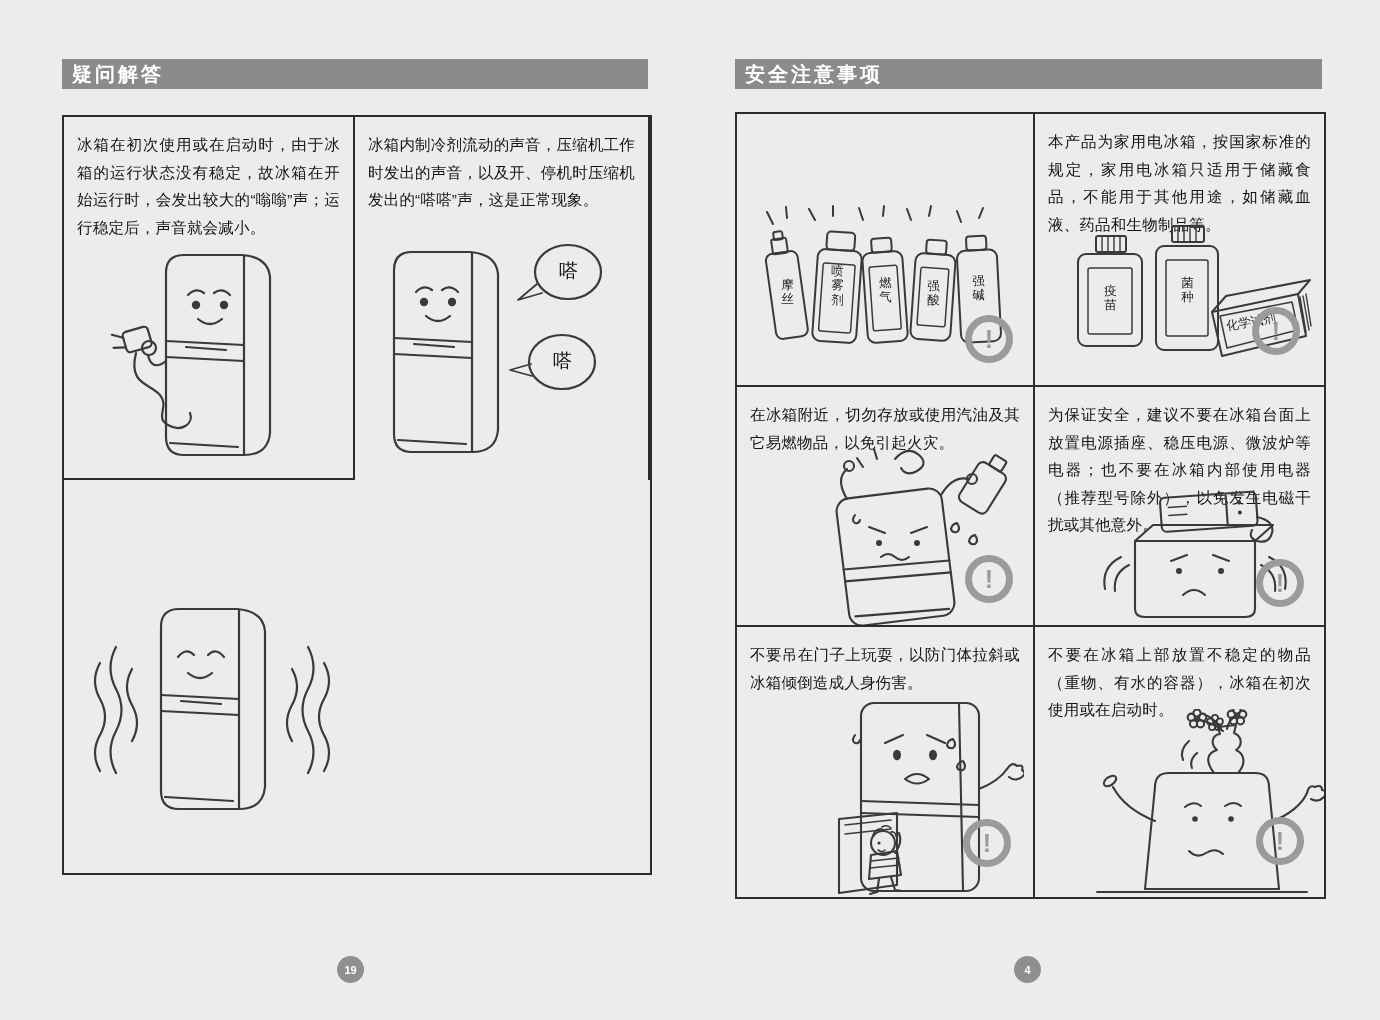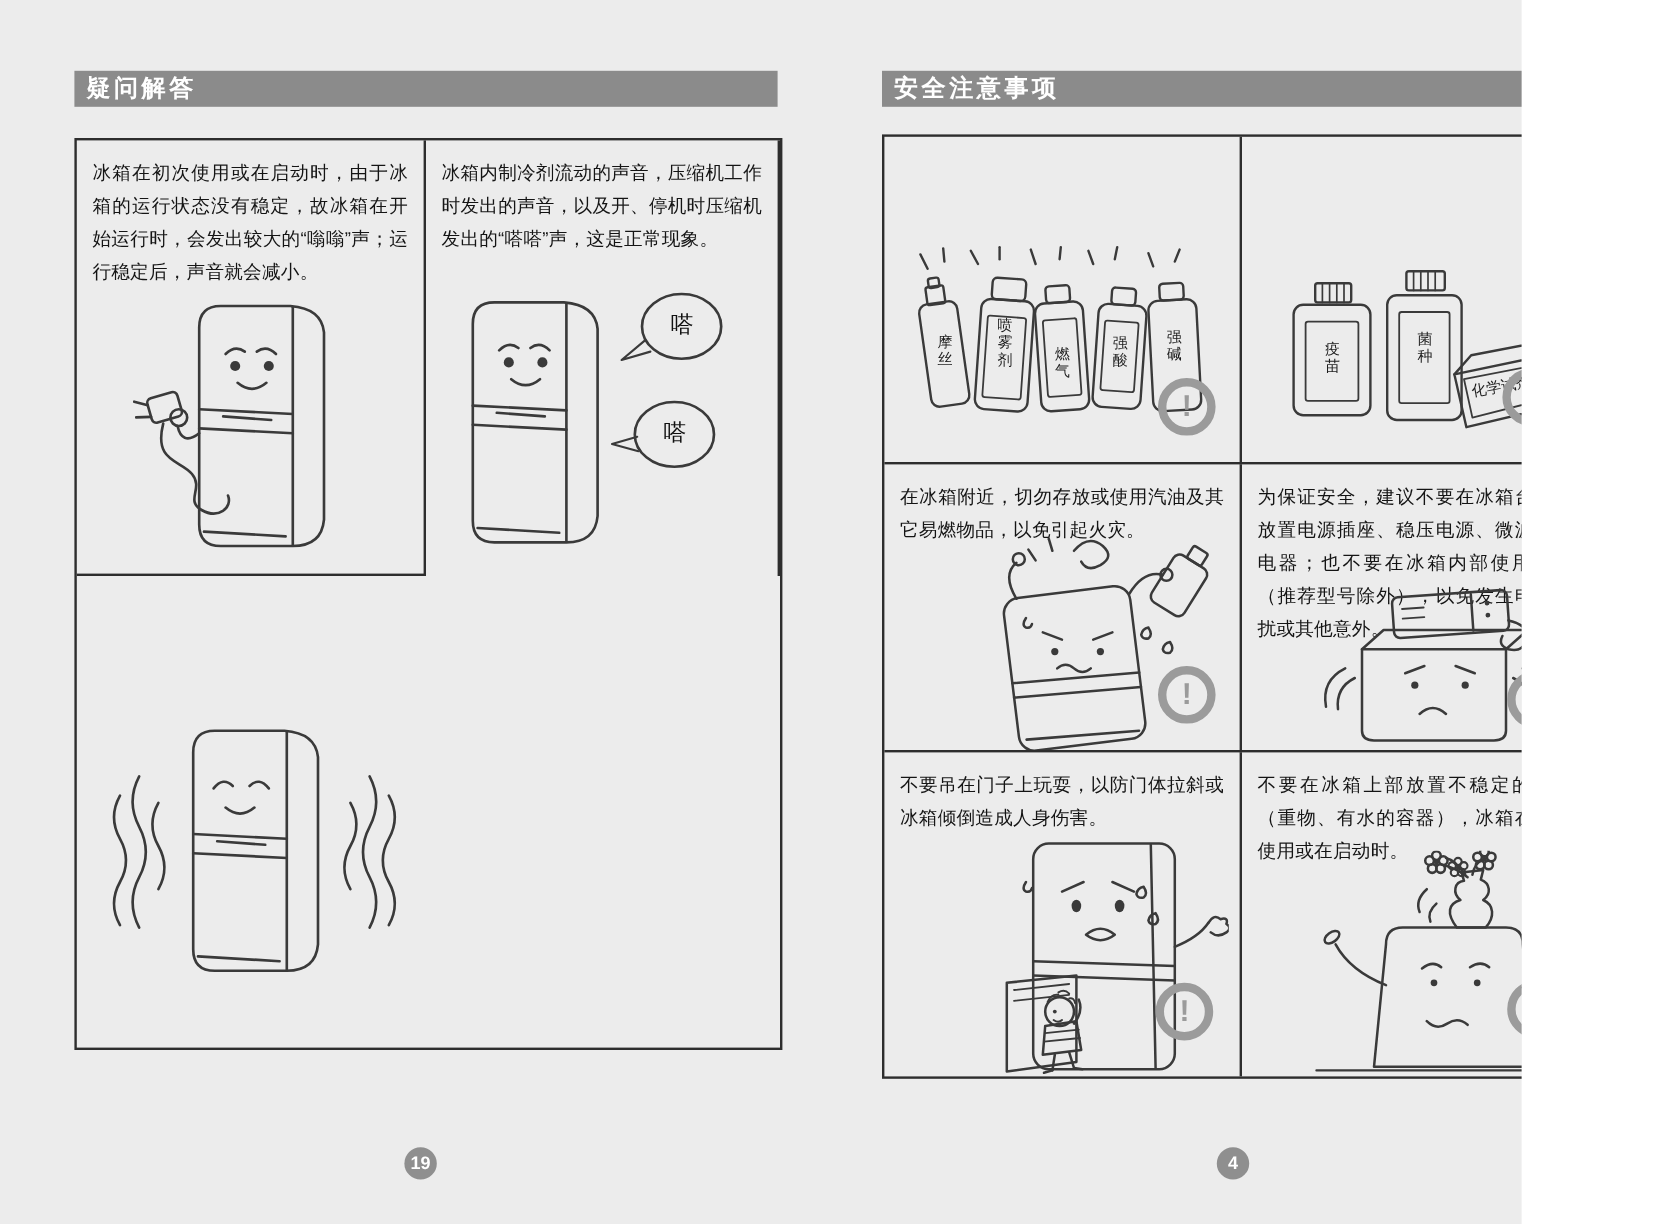--- a/index.html
+++ b/index.html
@@ -1,17 +1,17 @@
 <!DOCTYPE html>
 <html><head>
 <meta charset="utf-8">
 <style>
   html,body{margin:0;padding:0;}
   .canvas{
-    position:relative; width:1268px; height:1020px;
+    position:relative; width:1380px; height:1020px;
     background:#ececec; overflow:hidden;
     font-family:"Liberation Sans","DejaVu Sans",sans-serif;
     color:#161616;
   }
   .sec-header{
     position:absolute; height:30px; background:#8b8b8b; color:#ffffff;
     font-size:20px; line-height:30px; font-weight:bold; letter-spacing:3px;
     padding-left:10px; box-sizing:border-box;
   }
   .tbl{ position:absolute; border:2px solid #2d2d2d; display:grid; background:#ececec; }
@@ -33,21 +33,21 @@
     font-size:25px; font-weight:bold; color:#9b9b9b; background:transparent;
   }
   .vlabel{
     position:absolute; width:17px; font-size:12.5px; line-height:1.15;
     text-align:center; word-break:break-all; color:#1d1d1d;
   }
   .hlabel{ position:absolute; font-size:12.5px; color:#1d1d1d; white-space:nowrap; }
   .bubble-char{ position:absolute; font-size:19px; color:#111; }
   .pagenum{
     position:absolute; width:27px; height:27px; border-radius:50%;
-    background:#8f8f8f; color:#fff; font-size:15px; font-weight:bold;
+    background:#8f8f8f; color:#fff; font-size:11px; font-weight:bold;
     display:flex; align-items:center; justify-content:center;
   }
 </style>
 </head>
 <body>
 
 <div class="canvas">
 
   <svg width="0" height="0" style="position:absolute" aria-hidden="true">
     <defs>
@@ -169,27 +169,28 @@
             <rect x="162" y="64" width="28" height="58" rx="2" stroke-width="1.5"></rect>
           </g>
           <g transform="rotate(-3 222 92)">
             <rect x="202" y="46" width="40" height="92" rx="8"></rect>
             <rect x="212" y="32" width="20" height="14" rx="3"></rect>
           </g>
         </g>
       </svg>
       <div class="vlabel" style="left:42px; top:164px;">摩丝</div>
       <div class="vlabel" style="left:92px; top:150px;">喷雾剂</div>
-      <div class="vlabel" style="left:140px; top:174px;">燃气</div>
+      <div class="vlabel" style="left:140px; top:162px;">燃气</div>
       <div class="vlabel" style="left:188px; top:165px;">强酸</div>
       <div class="vlabel" style="left:233px; top:160px;">强碱</div>
       <div class="warn" style="right:20px; bottom:22px;">!</div>
     </div>
 
     <div class="cell b-b">
+      <div class="cell-text">本产品为家用电冰箱，按国家标准的规定，家用电冰箱只适用于储藏食品，不能用于其他用途，如储藏血液、药品和生物制品等。</div>
       <svg class="ill" style="left:25px; top:98px;" width="255" height="150" viewBox="0 0 255 150">
         <g stroke="#3a3a3a" stroke-width="2" fill="none" stroke-linecap="round" stroke-linejoin="round">
           <rect x="18" y="42" width="64" height="92" rx="8"></rect>
           <rect x="36" y="24" width="30" height="16" rx="2"></rect>
           <path d="M42,24 L42,40 M48,24 L48,40 M54,24 L54,40 M60,24 L60,40" stroke-width="1.4"></path>
           <rect x="28" y="56" width="44" height="66" rx="2" stroke-width="1.5"></rect>
           <rect x="96" y="34" width="62" height="104" rx="8"></rect>
           <rect x="112" y="14" width="32" height="16" rx="2"></rect>
           <path d="M118,14 L118,30 M124,14 L124,30 M130,14 L130,30 M136,14 L136,30" stroke-width="1.4"></path>
           <rect x="106" y="48" width="42" height="76" rx="2" stroke-width="1.5"></rect>

